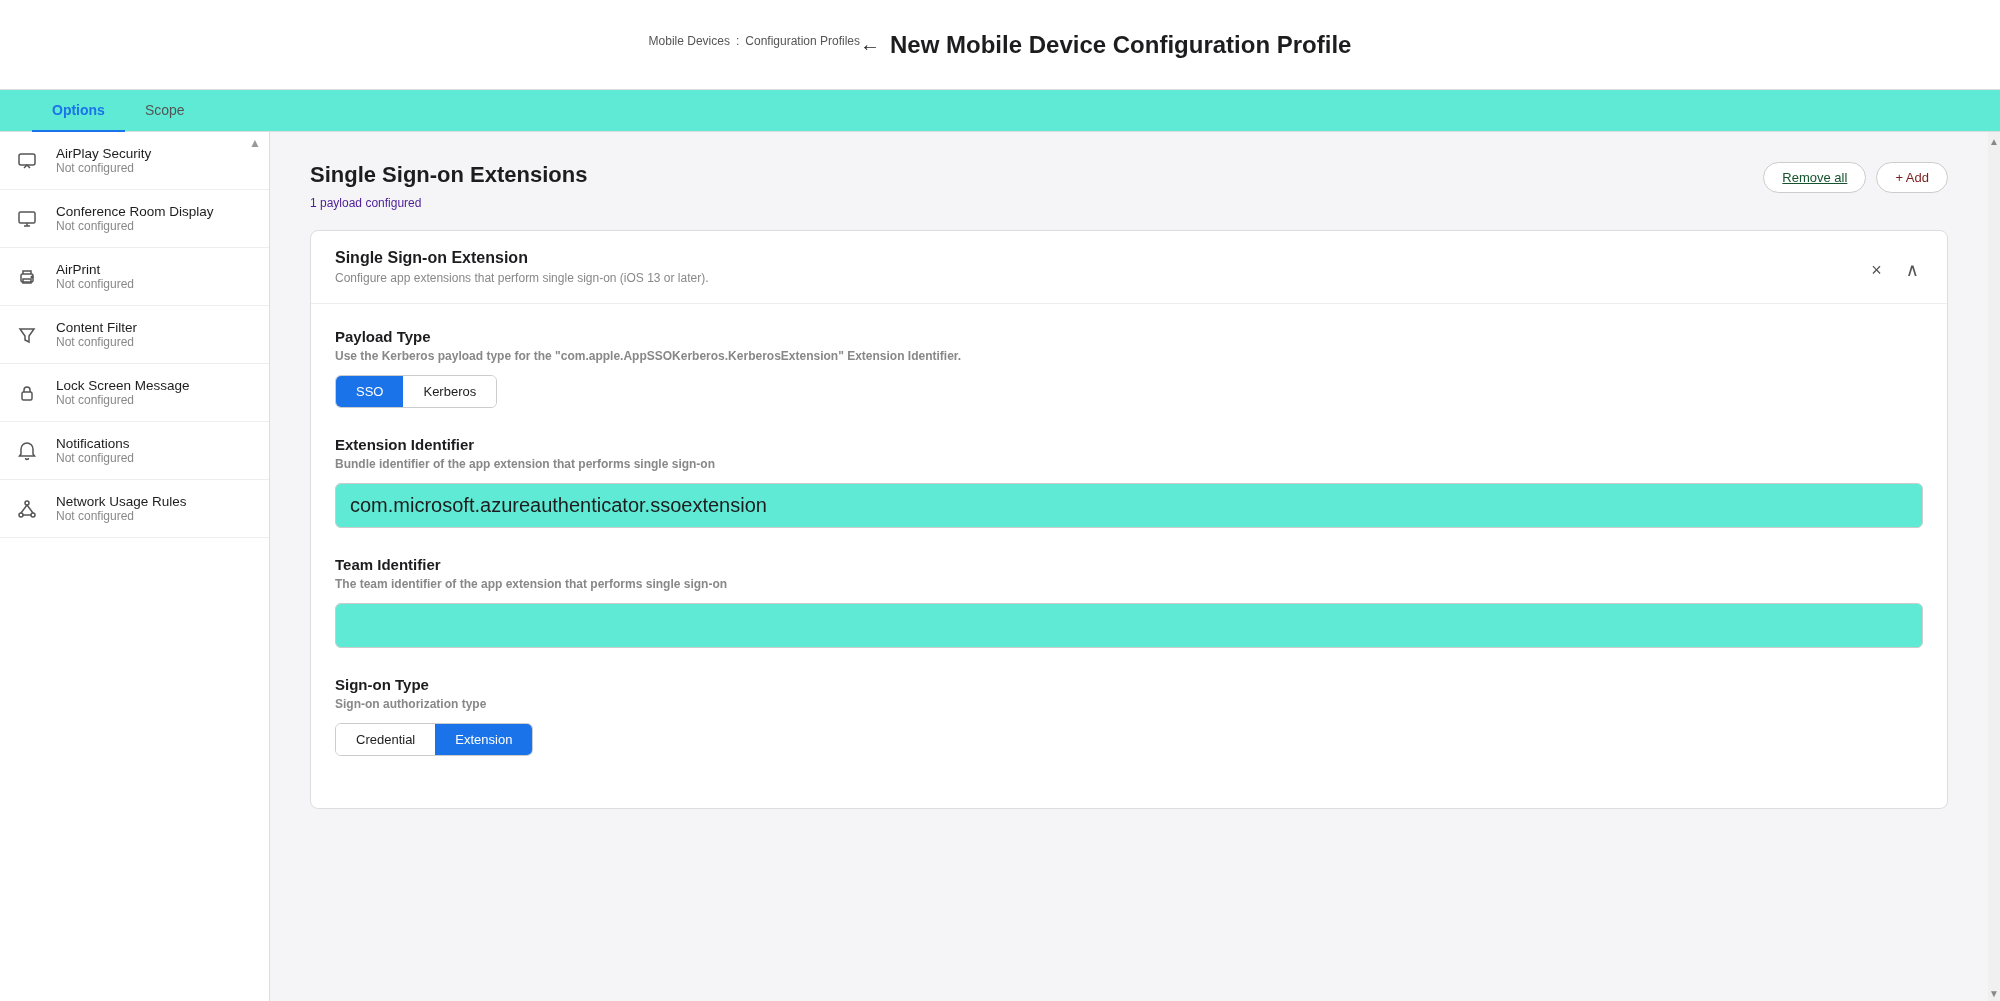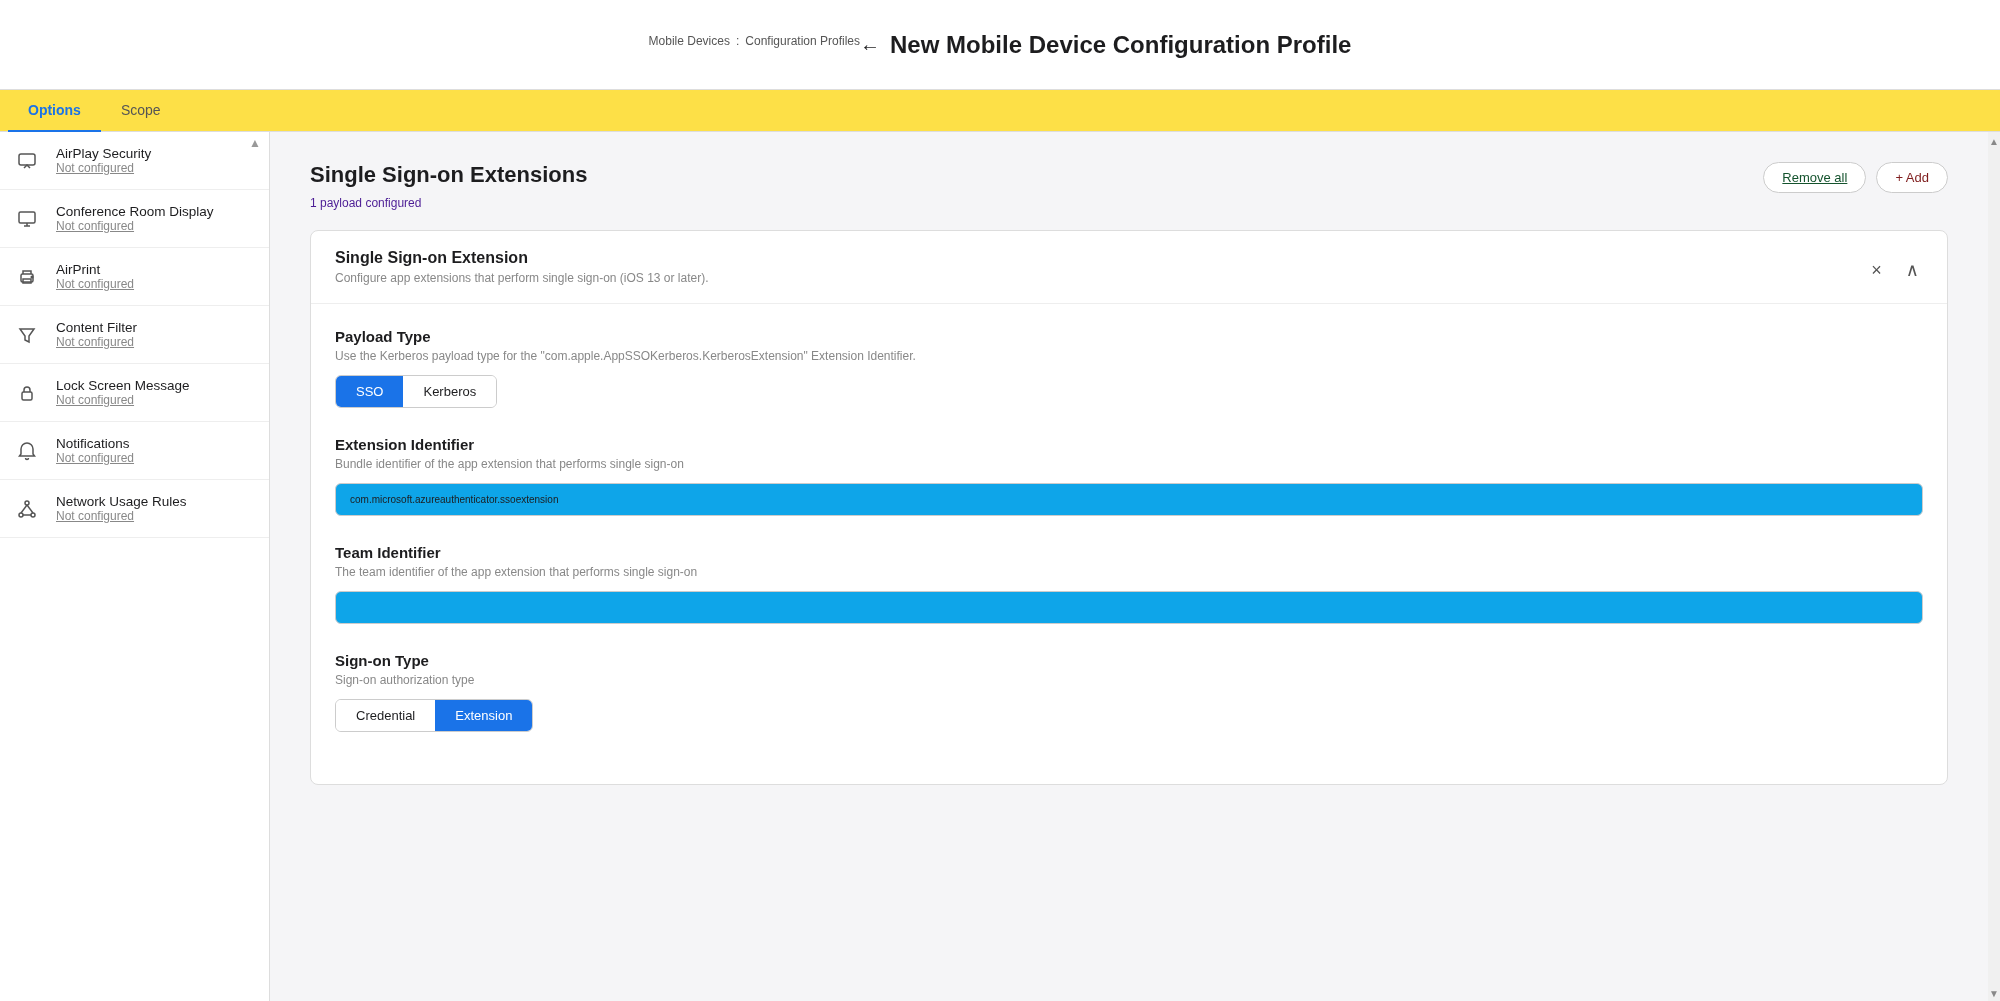--- a/index.html
+++ b/index.html
@@ -34,23 +34,23 @@
       color: #1d1d1f;
       font-weight: 300;
     }
     .page-title {
       font-size: 24px;
       font-weight: 700;
       color: #1d1d1f;
     }
 
     .tabs-bar {
-      background: #fde047;
+      background: #5eead4;
       border-bottom: 1px solid #ddd;
-      padding: 0 8px;
+      padding: 0 32px;
       display: flex;
       gap: 0;
     }
     .tab {
       padding: 12px 20px;
       cursor: pointer;
       font-size: 14px;
       color: #555;
       border-bottom: 2px solid transparent;
       margin-bottom: -1px;
@@ -101,21 +101,20 @@
       justify-content: center;
     }
     .sidebar-item-text .item-name {
       font-size: 13.5px;
       font-weight: 500;
       color: #1d1d1f;
     }
     .sidebar-item-text .item-status {
       font-size: 12px;
       color: #888;
-      text-decoration: underline;
     }
 
     .content-area {
       flex: 1;
       overflow-y: auto;
       padding: 30px 40px;
       background: #f5f5f7;
     }
 
     .section-header {
@@ -207,20 +206,21 @@
     .field-label {
       font-size: 15px;
       font-weight: 600;
       color: #1d1d1f;
       margin-bottom: 4px;
     }
     .field-desc {
       font-size: 12px;
       color: #888;
       margin-bottom: 12px;
+      font-weight: bold;
     }
 
     .toggle-group {
       display: flex;
       border: 1px solid #ccc;
       border-radius: 6px;
       overflow: hidden;
       width: fit-content;
     }
     .toggle-btn {
@@ -234,23 +234,23 @@
     .toggle-btn.active {
       background: #1a73e8;
       color: #ffffff;
     }
 
     .text-input {
       width: 100%;
       border: 1px solid #ccc;
       border-radius: 6px;
       padding: 10px 14px;
-      font-size: 10px;
-      color: #1d1d1f;
-      background: #0ea5e9;
+      font-size: 20px;
+      color: #1d1d1f;
+      background: #5eead4;
       outline: none;
     }
 
     .right-scrollbar {
       width: 12px;
       background: #f0f0f0;
       flex-shrink: 0;
       position: relative;
     }
     .right-scrollbar-up {

